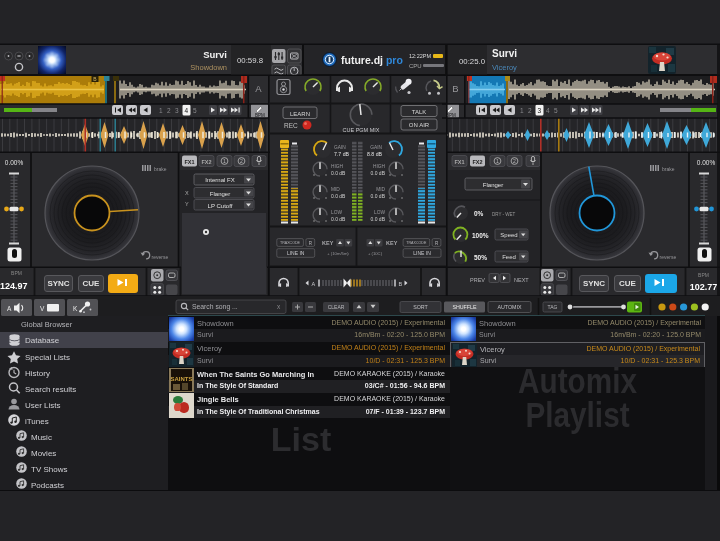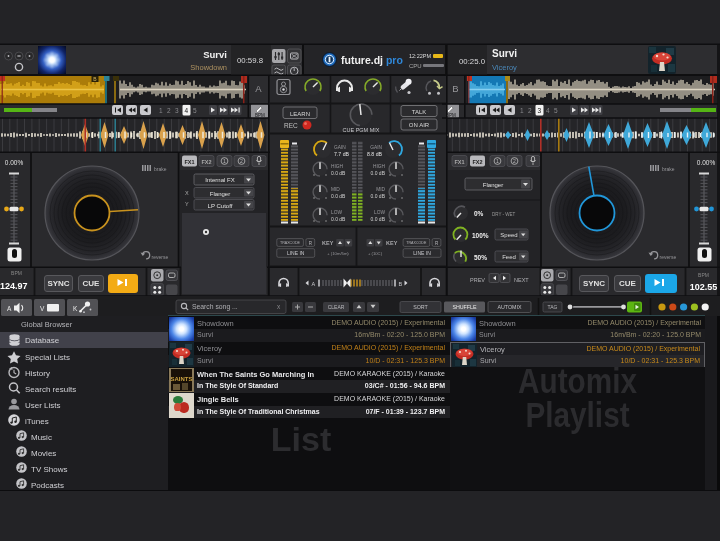--- a/index.html
+++ b/index.html
@@ -584,21 +584,21 @@
 <div class="abs" style="left:0;top:267px;width:720px;height:29px;background:#29292c;"></div>
 <div class="abs" style="left:0px;top:270px;width:33px;font-size:5px;color:#888;text-align:center;">BPM</div>
 <div class="abs" style="left:0px;top:281px;width:21px;font-size:9px;font-weight:bold;color:#fff;text-align:center;">124.97</div>
 <div class="btn" style="left:44px;top:275px;width:29px;height:17px;font-size:8px;font-weight:bold;line-height:15px;">SYNC</div>
 <div class="btn" style="left:78px;top:275px;width:26px;height:17px;font-size:8px;font-weight:bold;line-height:15px;">CUE</div>
 <div class="abs" style="left:108px;top:274px;width:30px;height:19px;background:#f3ab15;border-radius:3px;"></div>
 <div class="btn" style="left:579px;top:275px;width:30px;height:17px;font-size:8px;font-weight:bold;line-height:15px;">SYNC</div>
 <div class="btn" style="left:614px;top:275px;width:27px;height:17px;font-size:8px;font-weight:bold;line-height:15px;">CUE</div>
 <div class="abs" style="left:645px;top:274px;width:32px;height:19px;background:#1ba7e8;border-radius:3px;"></div>
 <div class="abs" style="left:687px;top:272px;width:33px;font-size:5px;color:#888;text-align:center;">BPM</div>
-<div class="abs" style="left:687px;top:282px;width:33px;font-size:9px;font-weight:bold;color:#fff;text-align:center;">102.55</div>
+<div class="abs" style="left:687px;top:282px;width:33px;font-size:9px;font-weight:bold;color:#fff;text-align:center;">102.77</div>
 
 <div class="abs" style="left:182px;top:267px;width:84px;height:27px;background:#323237;"></div>
 
 <svg class="abs" style="left:0;top:267px;" width="720" height="29">
 <path d="M34.5 0v29M146.5 0v29M180.5 0v29M268.5 0v29M446.5 0v29M540.5 0v29M571.5 0v29M685.5 0v29M298.5 0v29M421 0v29" stroke="#141416" stroke-width="1.8"></path>
 
 <path d="M117.5 12l6 3.5-6 3.5zM125 12h2v7h-2z" fill="#fff"></path>
 
 <path d="M654.5 12l6 3.5-6 3.5zM662 12h2v7h-2z" fill="#fff"></path>
 

